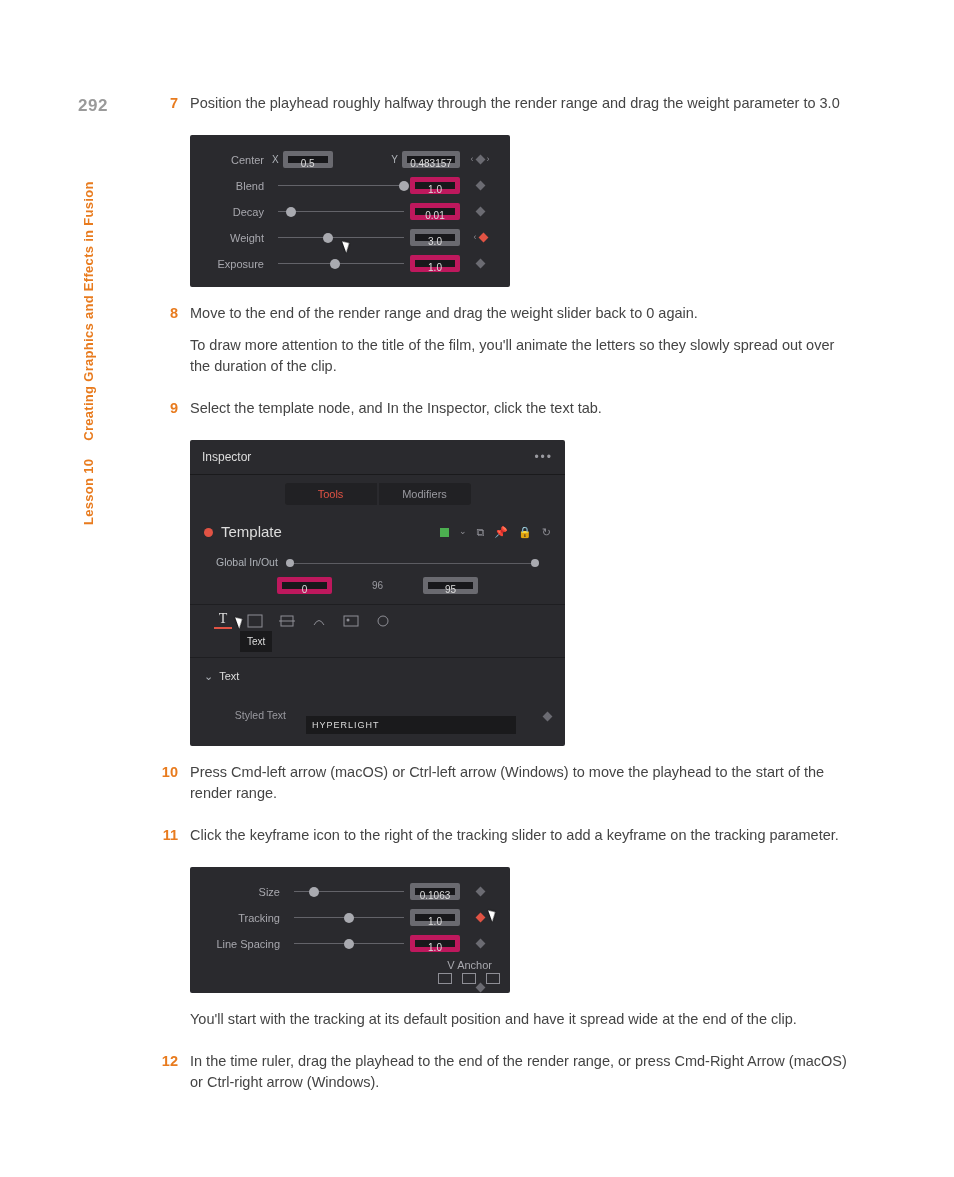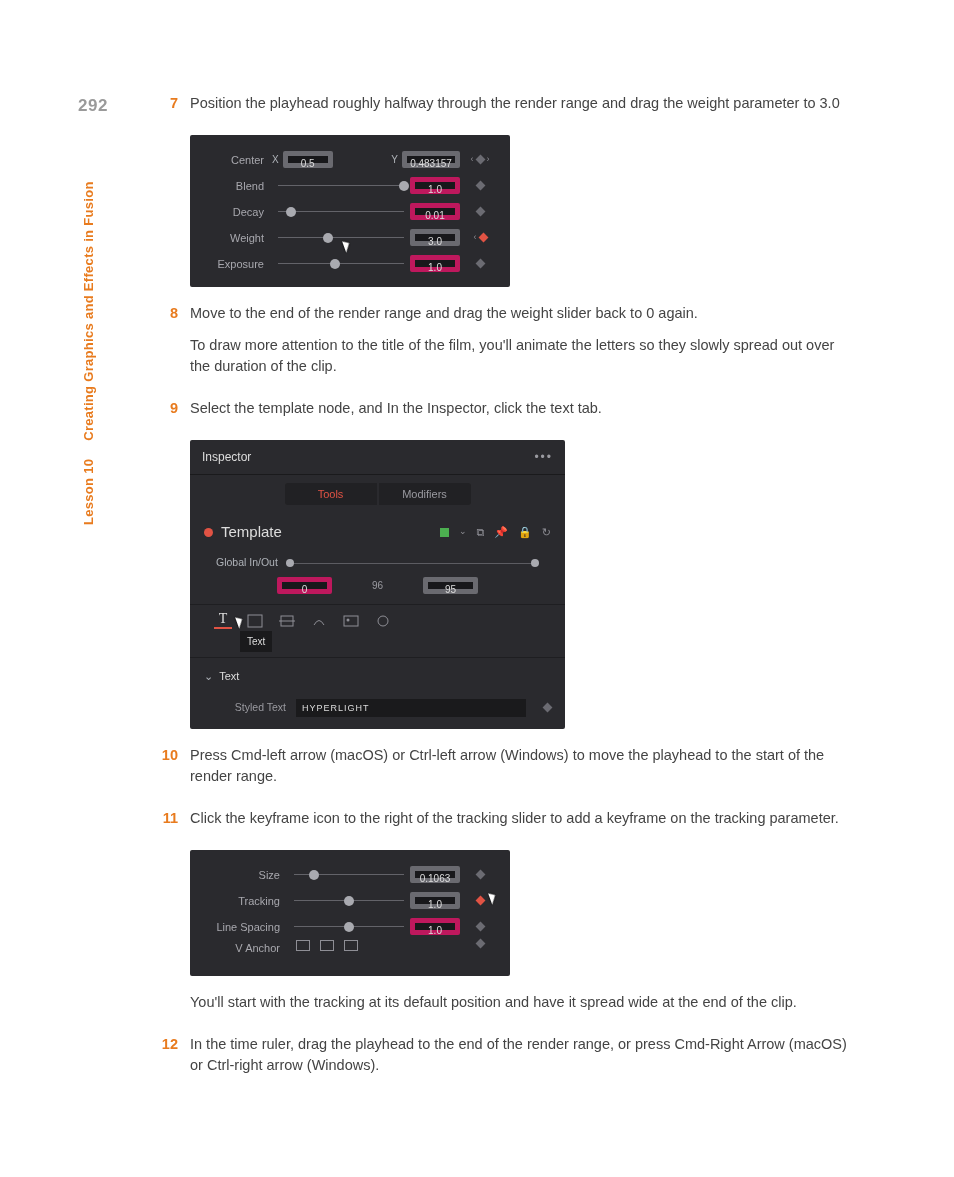--- a/index.html
+++ b/index.html
@@ -145,35 +145,36 @@
   .text-tooltip {
     position:absolute; background:#1a1a1c; color:#ddd;
     font-size:10px; padding:3px 7px; left:50px;
   }
   .text-section {
     padding:10px 14px 8px;
     border-top:1px solid #1e1e21;
   }
   .text-exp { display:flex; align-items:center; gap:6px; font-size:11px;}
   .styled-row {
-    display:flex; align-items:center; padding:6px 14px 12px; gap:10px;
+    display:flex; align-items:center; padding:6px 14px 12px; gap:20px;
     justify-content:space-between;
   }
   .styled-row .sl{font-size:10.5px;text-align:right;width:82px;color:#9a9aa0;}
   .styled-input {
     flex:1; height:18px; background:#1a1a1c; color:#ddd;
     font-size:9px; padding:0 6px; line-height:18px;
     letter-spacing:1px;
+    margin-top:17px;
   }
   .cursor2 { position:absolute; left:47px; top:176px;}
   .cursor2 .cursor-arrow{border-left-color:#fff;}
 
   
   .panel3 { width: 320px; padding:12px 10px 10px; }
-  .vanchor-row { display:flex; align-items:flex-start; height:26px;}
+  .vanchor-row { display:flex; align-items:flex-end; height:26px;flex-direction:column;}
   .vanchor-boxes { display:flex; gap:10px; margin-left:8px;}
   .vbox { width:14px; height:11px; border:1px solid #8e8e95;}
   .cursor3 { position:absolute; right:14px; top:42px;}
 
   svg.icon-svg { width:16px; height:14px; }
 </style>
 </head>
 <body>
 
 <div class="page-num">292</div>

